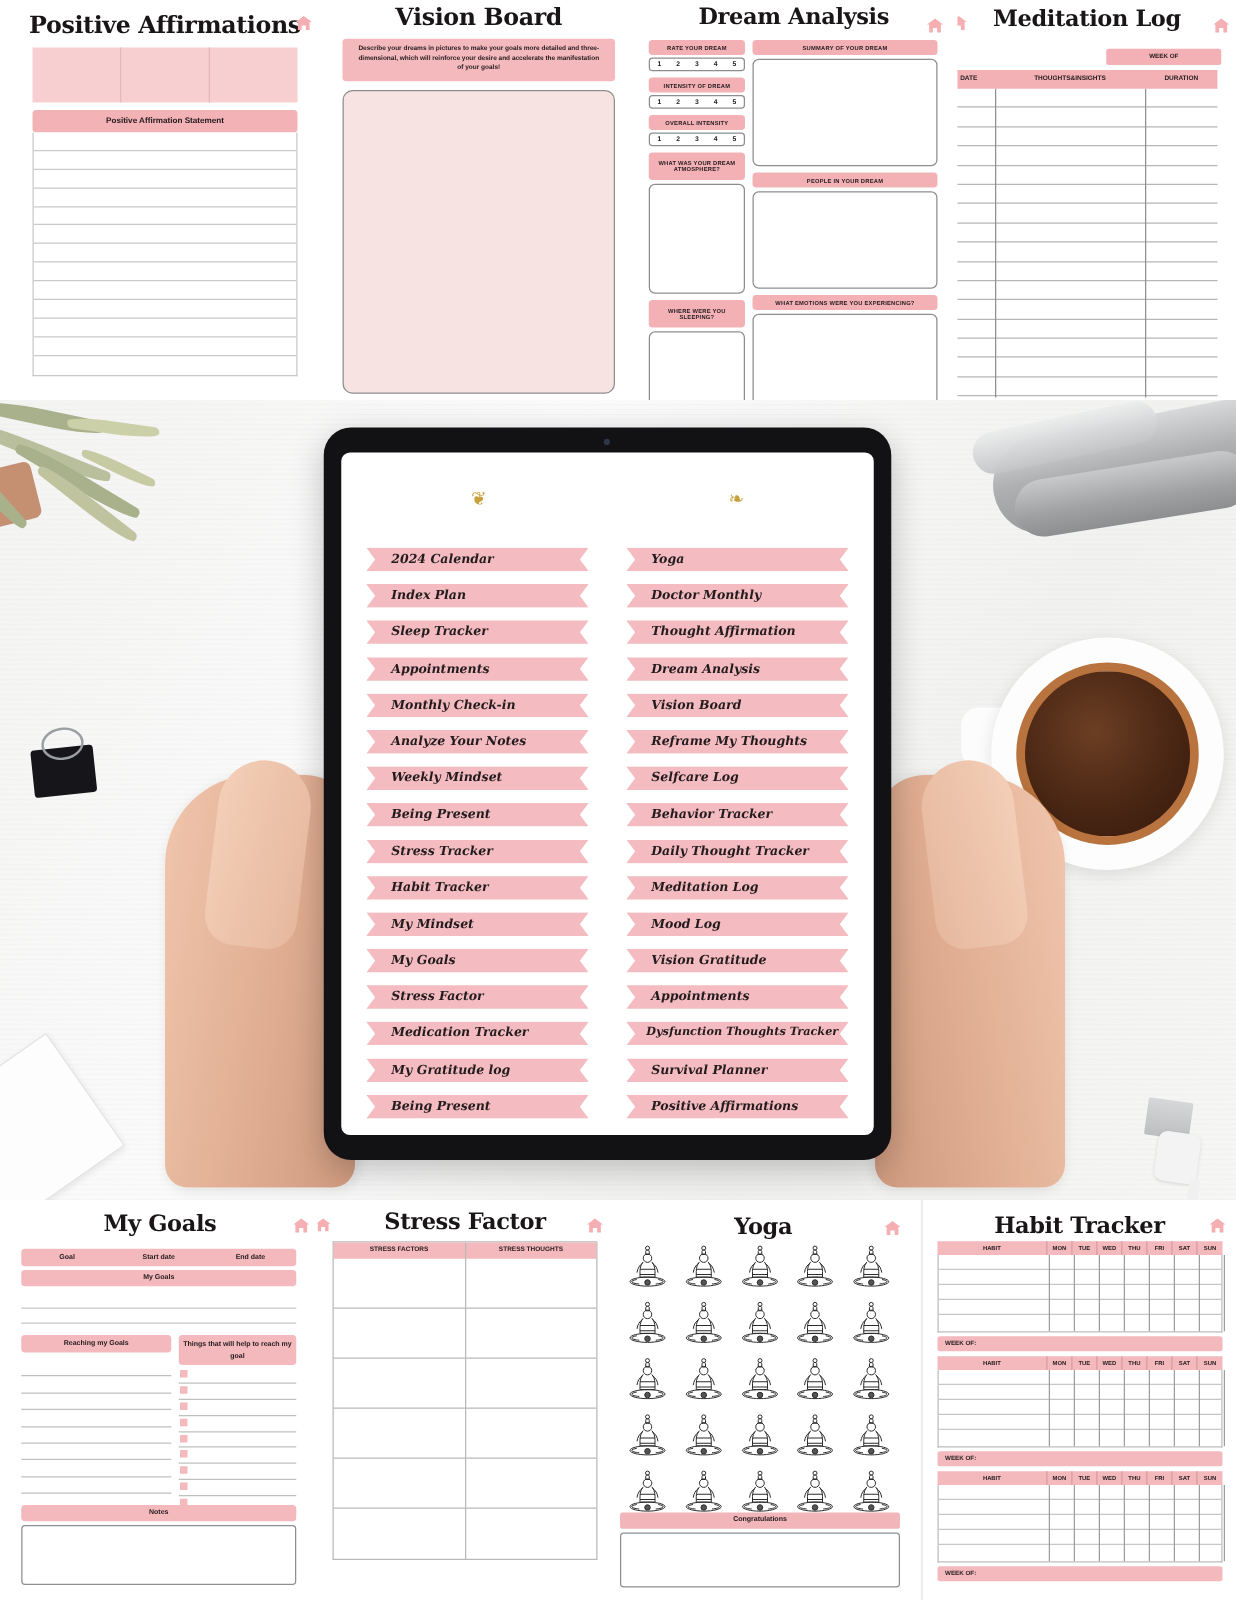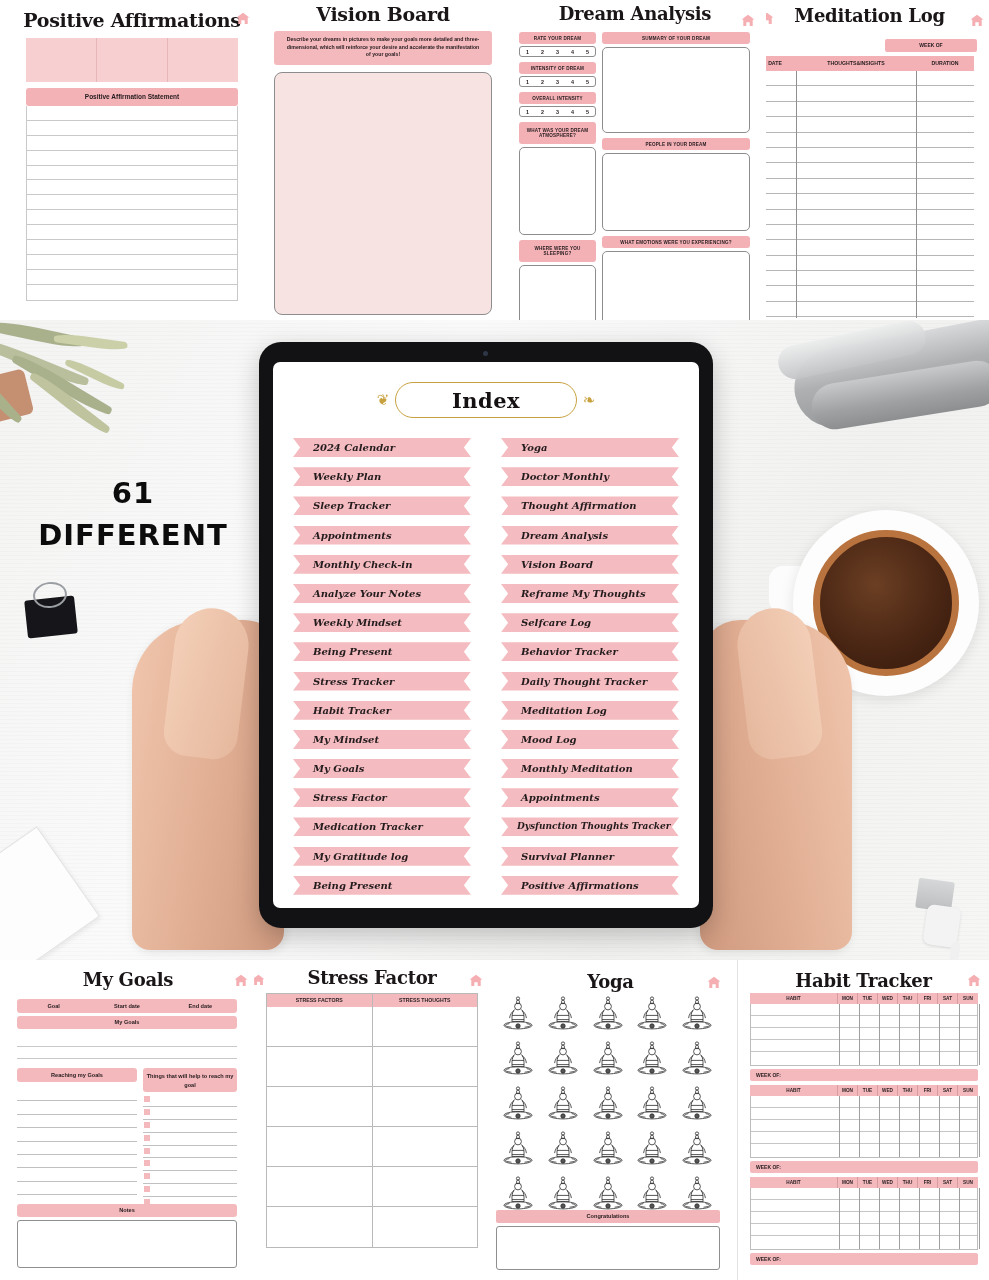--- a/index.html
+++ b/index.html
@@ -467,42 +467,38 @@
     <div class="cup-inner"></div>
   </div>
 
   <div class="usb-plug"></div>
   <div class="usb-body"></div>
   <div class="usb-cable"></div>
 
   <div style="position:absolute;left:18px;top:152px;width:230px;text-align:center;
               font-family:'DejaVu Sans',sans-serif;font-weight:bold;font-size:29px;
               line-height:42px;letter-spacing:1px;color:#0c0c0c;">
-    <div>61 DIFFERENT</div>
   </div>
 
   <div class="hand hand-l"></div>
   <div class="hand hand-r"></div>
 
   <div class="tablet">
     <div class="tablet-cam"></div>
     <div class="tablet-screen">
 
       <div class="idx-title-wrap">
         <div class="idx-flourish idx-fl-l">❦</div>
         <div class="idx-flourish idx-fl-r">❧</div>
-        <div class="idx-frame">
-          <span class="idx-title">Index</span>
-        </div>
       </div>
 
       <div class="idx-cols">
         <div class="idx-col">
           <div class="idx-item">2024 Calendar</div>
-          <div class="idx-item">Weekly Plan</div>
+          <div class="idx-item">Index Plan</div>
           <div class="idx-item">Sleep Tracker</div>
           <div class="idx-item">Appointments</div>
           <div class="idx-item">Monthly Check-in</div>
           <div class="idx-item">Analyze Your Notes</div>
           <div class="idx-item">Weekly Mindset</div>
           <div class="idx-item">Being Present</div>
           <div class="idx-item">Stress Tracker</div>
           <div class="idx-item">Habit Tracker</div>
           <div class="idx-item">My Mindset</div>
           <div class="idx-item">My Goals</div>
@@ -516,21 +512,21 @@
           <div class="idx-item">Doctor Monthly</div>
           <div class="idx-item">Thought Affirmation</div>
           <div class="idx-item">Dream Analysis</div>
           <div class="idx-item">Vision Board</div>
           <div class="idx-item">Reframe My Thoughts</div>
           <div class="idx-item">Selfcare Log</div>
           <div class="idx-item">Behavior Tracker</div>
           <div class="idx-item">Daily Thought Tracker</div>
           <div class="idx-item">Meditation Log</div>
           <div class="idx-item">Mood Log</div>
-          <div class="idx-item">Monthly Meditation</div>
+          <div class="idx-item">Vision Gratitude</div>
           <div class="idx-item">Appointments</div>
           <div class="idx-item" style="font-size:9px;padding-left:16px;">Dysfunction Thoughts Tracker</div>
           <div class="idx-item">Survival Planner</div>
           <div class="idx-item">Positive Affirmations</div>
         </div>
       </div>
     </div>
   </div>
 
   <div class="thumb-l"></div>

